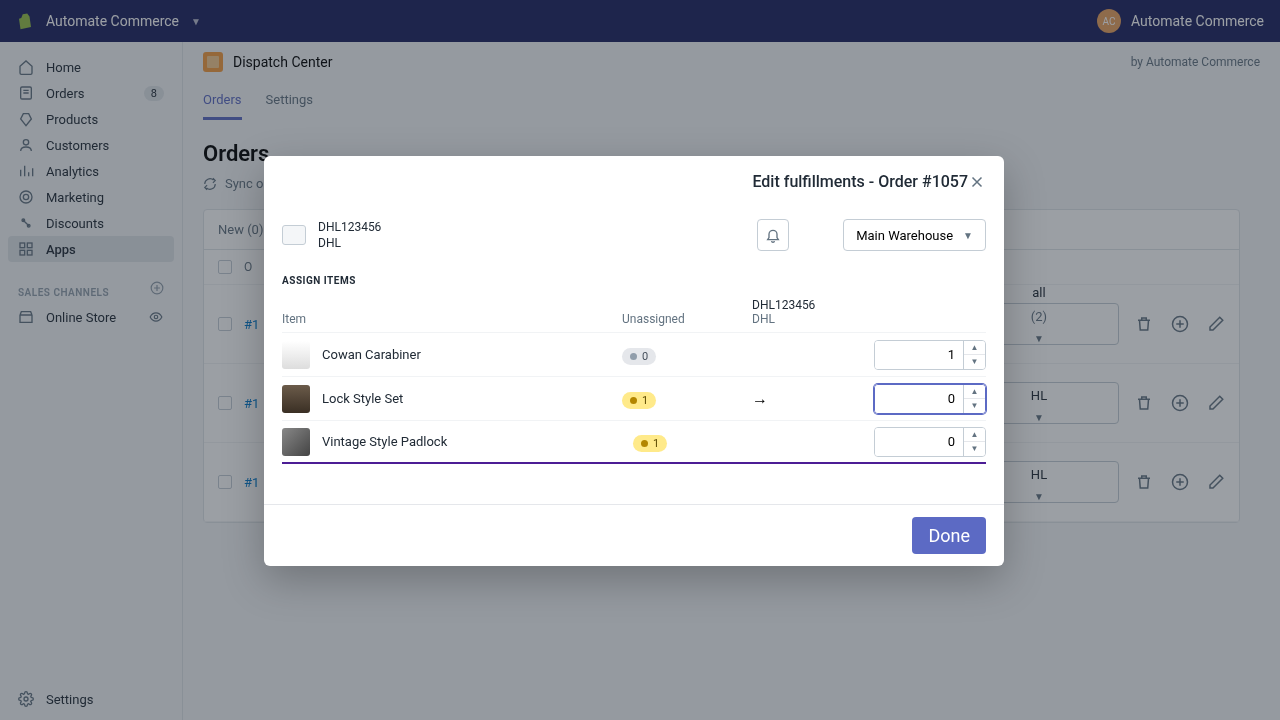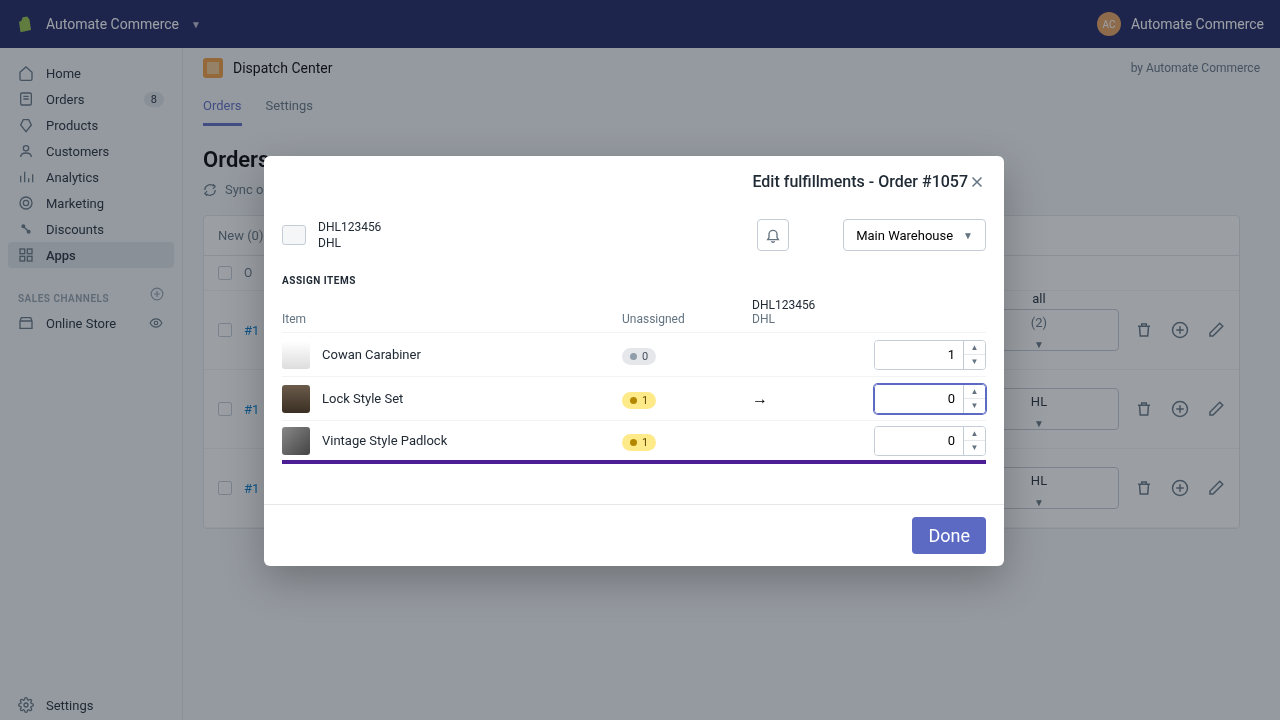--- a/index.html
+++ b/index.html
@@ -1,19 +1,19 @@
 <!DOCTYPE html>
 <html><head>
 <meta charset="utf-8">
 <style>
 * { box-sizing: border-box; margin: 0; padding: 0; font-family: -apple-system, BlinkMacSystemFont, "Segoe UI", Roboto, sans-serif; }
 body { background: #f4f6f8; width: 1280px; height: 720px; overflow: hidden; position: relative; }
 
 
-.topbar { height: 48px; background: #1c2260; display: flex; align-items: center; padding: 4px 16px; color: #fff; }
+.topbar { height: 42px; background: #1c2260; display: flex; align-items: center; padding: 4px 16px; color: #fff; }
 .topbar .brand { display: flex; align-items: center; gap: 12px; font-size: 14px; cursor: pointer; }
 .topbar .brand svg { width: 18px; height: 20px; }
 .topbar .chev { font-size: 10px; opacity: .7; }
 .topbar .search { margin-left: 250px; flex: 0 0 522px; height: 26px; background: #3a3f7a; border-radius: 4px; display: flex; align-items: center; padding: 0 10px; color: #c5c8e0; font-size: 13px; gap: 8px; }
 .topbar .right { margin-left: auto; display: flex; align-items: center; gap: 10px; font-size: 14px; }
 .avatar { width: 24px; height: 24px; border-radius: 50%; background: #e8a05d; display: flex; align-items: center; justify-content: center; font-size: 10px; font-weight: 400; color: #fff; }
 
 
 .layout { display: flex; height: calc(720px - 42px); }
 .sidebar { width: 182px; background: #f4f6f8; padding: 12px 8px; display: flex; flex-direction: column; position: relative; }
@@ -62,21 +62,21 @@
 .fulfill-meta { font-size: 12px; line-height: 1.35; color: #212b36; }
 .fulfill-actions { margin-left: auto; display: flex; gap: 10px; }
 .icon-btn { width: 32px; height: 32px; border: 1px solid #c4cdd5; border-radius: 4px; display: flex; align-items: center; justify-content: center; background:#fff; cursor:pointer; color:#637381; }
 .select-btn { height: 32px; border: 1px solid #c4cdd5; border-radius: 4px; padding: 0 12px; display: flex; align-items: center; gap: 10px; font-size: 13px; background:#fff; cursor:pointer;margin-left:44px; }
 
 .assign-label { font-size: 10px; font-weight: 700; letter-spacing: .5px; color: #212b36; margin: 10px 0 6px; }
 .assign-head { display: grid; grid-template-columns: 340px 130px 1fr; font-size: 12px; color: #637381; padding: 6px 0; align-items: end; }
 .assign-head .col3 { text-align: left; }
 .assign-head .col3 div:first-child { color:#212b36; }
 .item-row { display: grid; grid-template-columns: 340px 130px 1fr; align-items: center; height: 44px; border-top: 1px solid #f1f3f5; }
-.item-row:last-child { border-bottom: 4px solid #4c1d95; }
+.item-row:last-child { border-bottom: 2px solid #4c1d95; gap: 11px; }
 .item-left { display: flex; align-items: center; gap: 12px; }
 .thumb { width: 28px; height: 28px; border-radius: 3px; background: #e5e7eb; }
 .item-name { font-size: 13px; color: #212b36; }
 .pill { display: inline-flex; align-items: center; gap: 5px; border-radius: 10px; padding: 2px 8px; font-size: 11px; }
 .pill-grey { background: #e5e7eb; color: #454f5b; }
 .pill-yellow { background: #ffea8a; color: #5d4a00; }
 .pill .dot { width: 7px; height: 7px; border-radius: 50%; }
 .pill-grey .dot { background: #919eab; }
 .pill-yellow .dot { background: #b38600; }
 

